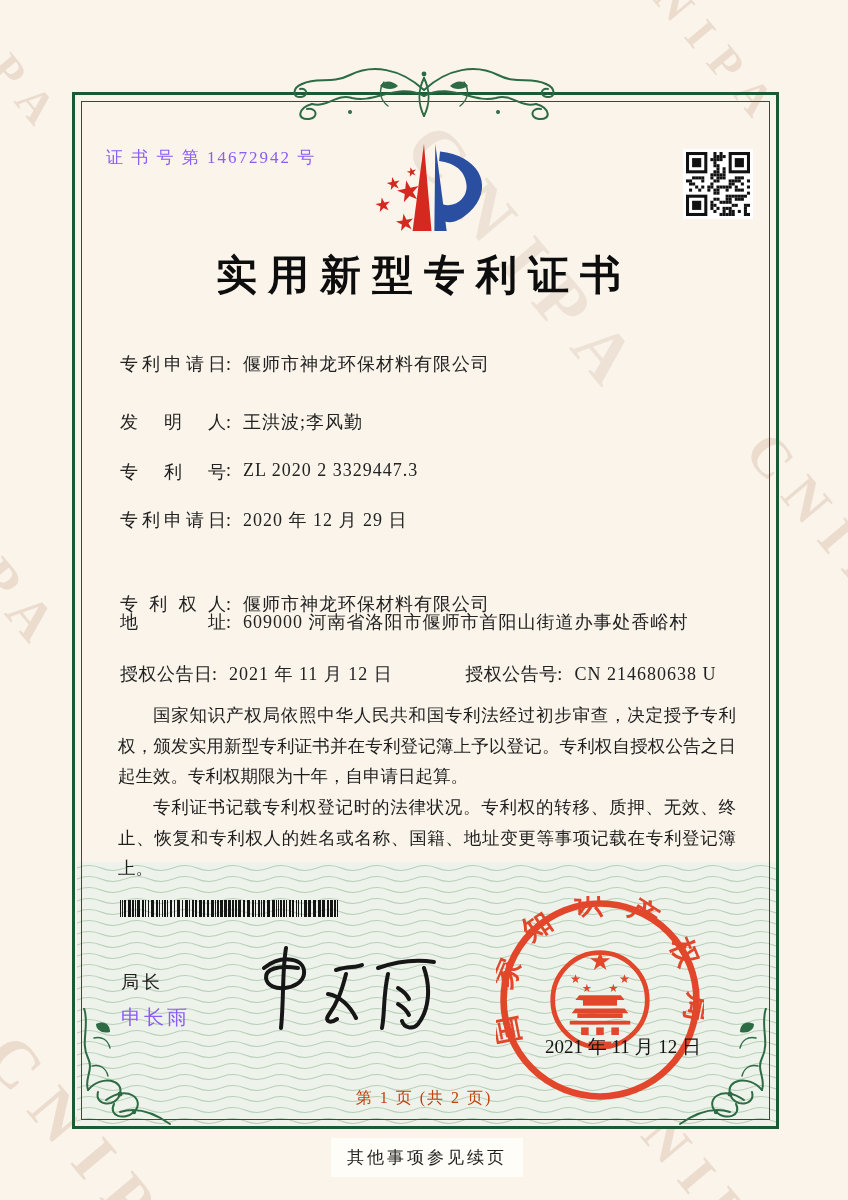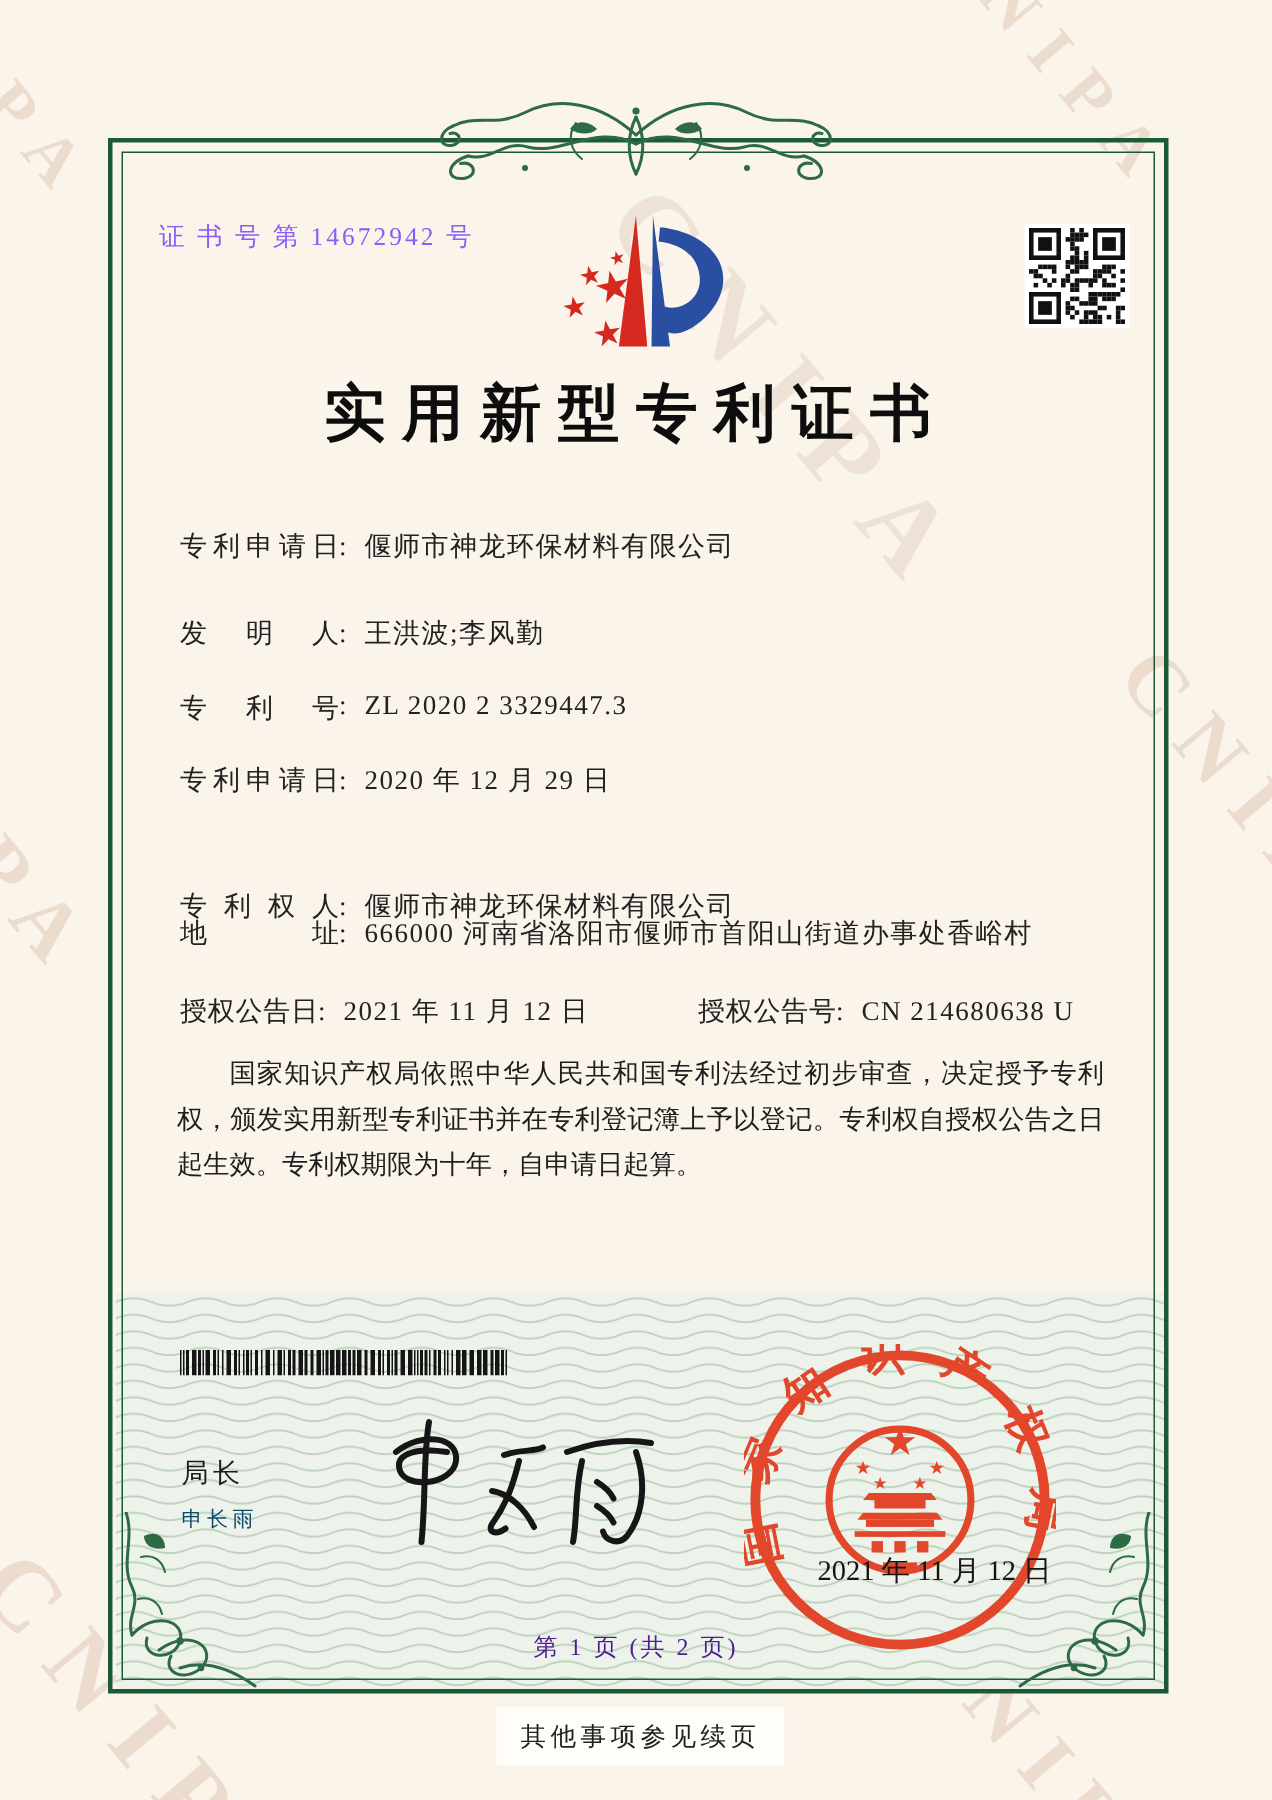--- a/index.html
+++ b/index.html
@@ -36,30 +36,30 @@
   .bodytext{position:absolute;left:118px;top:700px;width:618px;font-size:17.5px;
       line-height:1.75;color:#1e1e1e;text-align:justify;z-index:4;}
   .bodytext p{margin:0;text-indent:2em;}
   
   .barcode{position:absolute;left:120px;top:900px;width:222px;height:17px;z-index:4;
       font-size:0;overflow:hidden;white-space:nowrap;}
   .bar{display:inline-block;background:#151515;height:100%;vertical-align:top;}
   
   .sig-title{position:absolute;left:121px;top:970px;font-size:18px;color:#1c1c1c;z-index:5;
       letter-spacing:3px;font-family:"Liberation Sans","DejaVu Sans",sans-serif;}
-  .sig-name{position:absolute;left:121px;top:1004px;font-size:14px;color:#0c4a6e;z-index:5;
+  .sig-name{position:absolute;left:121px;top:1004px;font-size:20px;color:#8b5cf6;z-index:5;
       letter-spacing:3px;font-family:"Liberation Sans","DejaVu Sans",sans-serif;}
   .sig-script{position:absolute;left:252px;top:938px;z-index:5;}
   
   .seal{position:absolute;left:496px;top:896px;z-index:5;opacity:0.93;}
   .seal-date{position:absolute;left:528px;top:1034px;width:190px;text-align:center;
       font-size:19px;color:#141414;z-index:6;white-space:nowrap;}
   
   .page-footer{position:absolute;left:0;top:1088px;width:848px;text-align:center;
-      font-size:16px;color:#4c1d95;z-index:4;letter-spacing:2px;}
+      font-size:16px;color:#c2410c;z-index:4;letter-spacing:2px;}
   .cont-note{position:absolute;left:331px;top:1138px;background:#fffdf8;
       padding:8px 16px;font-size:17px;color:#1f1f1f;letter-spacing:3px;z-index:4;}
   .ornament{position:absolute;z-index:3;}
 </style>
 </head>
 <body>
 
 <div class="wm" style="left:-66px;top:-58px;font-size:46px">CNIPA</div>
 <div class="wm" style="left:652px;top:-66px;font-size:46px">CNIPA</div>
 <div class="wm" style="left:452px;top:108px;font-size:72px;letter-spacing:22px;color:rgba(213,190,170,0.33)">CNIPA</div>
@@ -302,29 +302,30 @@
 <div class="field-row" style="top:460px">
   <span class="flabel" style="width:106px">专利号</span><span class="fcolon">:</span><span class="fvalue">ZL 2020 2 3329447.3</span>
 </div>
 <div class="field-row" style="top:508px">
   <span class="flabel" style="width:106px">专利申请日</span><span class="fcolon">:</span><span class="fvalue">2020 年 12 月 29 日</span>
 </div>
 <div class="field-row" style="top:592px">
   <span class="flabel" style="width:106px">专利权人</span><span class="fcolon">:</span><span class="fvalue">偃师市神龙环保材料有限公司</span>
 </div>
 <div class="field-row" style="top:610px">
-  <span class="flabel" style="width:106px">地址</span><span class="fcolon">:</span><span class="fvalue">666000 河南省洛阳市偃师市首阳山街道办事处香峪村</span>
+  <span class="flabel" style="width:106px">地址</span><span class="fcolon">:</span><span class="fvalue">609000 河南省洛阳市偃师市首阳山街道办事处香峪村</span>
 </div>
 <div class="field-row" style="top:662px">
   <span><span class="flabel" style="width:92px">授权公告日</span><span class="fcolon">:</span><span class="fvalue">2021 年 11 月 12 日</span></span>
   <span class="dual2"><span class="flabel" style="width:92px">授权公告号</span><span class="fcolon">:</span><span class="fvalue">CN 214680638 U</span></span>
 </div>
 
 <div class="bodytext">
   <p>国家知识产权局依照中华人民共和国专利法经过初步审查，决定授予专利权，颁发实用新型专利证书并在专利登记簿上予以登记。专利权自授权公告之日起生效。专利权期限为十年，自申请日起算。</p>
+  <p>专利证书记载专利权登记时的法律状况。专利权的转移、质押、无效、终止、恢复和专利权人的姓名或名称、国籍、地址变更等事项记载在专利登记簿上。</p>
 </div>
 
 <div class="barcode" id="barcode"><span class="bar" style="width: 1px; margin-right: 1px;"></span><span class="bar" style="width: 1px; margin-right: 1px;"></span><span class="bar" style="width: 2px; margin-right: 2px;"></span><span class="bar" style="width: 3px; margin-right: 1px;"></span><span class="bar" style="width: 2px; margin-right: 1px;"></span><span class="bar" style="width: 1px; margin-right: 1px;"></span><span class="bar" style="width: 3px; margin-right: 2px;"></span><span class="bar" style="width: 2px; margin-right: 1px;"></span><span class="bar" style="width: 1px; margin-right: 2px;"></span><span class="bar" style="width: 1px; margin-right: 2px;"></span><span class="bar" style="width: 3px; margin-right: 2px;"></span><span class="bar" style="width: 2px; margin-right: 1px;"></span><span class="bar" style="width: 1px; margin-right: 2px;"></span><span class="bar" style="width: 1px; margin-right: 1px;"></span><span class="bar" style="width: 2px; margin-right: 1px;"></span><span class="bar" style="width: 1px; margin-right: 2px;"></span><span class="bar" style="width: 2px; margin-right: 2px;"></span><span class="bar" style="width: 1px; margin-right: 2px;"></span><span class="bar" style="width: 3px; margin-right: 2px;"></span><span class="bar" style="width: 1px; margin-right: 2px;"></span><span class="bar" style="width: 3px; margin-right: 1px;"></span><span class="bar" style="width: 1px; margin-right: 2px;"></span><span class="bar" style="width: 2px; margin-right: 1px;"></span><span class="bar" style="width: 2px; margin-right: 2px;"></span><span class="bar" style="width: 3px; margin-right: 1px;"></span><span class="bar" style="width: 2px; margin-right: 2px;"></span><span class="bar" style="width: 2px; margin-right: 2px;"></span><span class="bar" style="width: 3px; margin-right: 1px;"></span><span class="bar" style="width: 1px; margin-right: 1px;"></span><span class="bar" style="width: 2px; margin-right: 1px;"></span><span class="bar" style="width: 3px; margin-right: 1px;"></span><span class="bar" style="width: 3px; margin-right: 1px;"></span><span class="bar" style="width: 3px; margin-right: 1px;"></span><span class="bar" style="width: 2px; margin-right: 1px;"></span><span class="bar" style="width: 2px; margin-right: 1px;"></span><span class="bar" style="width: 3px; margin-right: 2px;"></span><span class="bar" style="width: 2px; margin-right: 2px;"></span><span class="bar" style="width: 3px; margin-right: 2px;"></span><span class="bar" style="width: 2px; margin-right: 1px;"></span><span class="bar" style="width: 1px; margin-right: 2px;"></span><span class="bar" style="width: 2px; margin-right: 1px;"></span><span class="bar" style="width: 1px; margin-right: 1px;"></span><span class="bar" style="width: 2px; margin-right: 2px;"></span><span class="bar" style="width: 3px; margin-right: 2px;"></span><span class="bar" style="width: 3px; margin-right: 1px;"></span><span class="bar" style="width: 1px; margin-right: 1px;"></span><span class="bar" style="width: 1px; margin-right: 1px;"></span><span class="bar" style="width: 2px; margin-right: 1px;"></span><span class="bar" style="width: 2px; margin-right: 1px;"></span><span class="bar" style="width: 1px; margin-right: 2px;"></span><span class="bar" style="width: 2px; margin-right: 1px;"></span><span class="bar" style="width: 2px; margin-right: 2px;"></span><span class="bar" style="width: 1px; margin-right: 1px;"></span><span class="bar" style="width: 1px; margin-right: 2px;"></span><span class="bar" style="width: 1px; margin-right: 2px;"></span><span class="bar" style="width: 3px; margin-right: 1px;"></span><span class="bar" style="width: 3px; margin-right: 2px;"></span><span class="bar" style="width: 3px; margin-right: 2px;"></span><span class="bar" style="width: 3px; margin-right: 1px;"></span><span class="bar" style="width: 3px; margin-right: 2px;"></span><span class="bar" style="width: 2px; margin-right: 1px;"></span><span class="bar" style="width: 3px; margin-right: 1px;"></span><span class="bar" style="width: 2px; margin-right: 1px;"></span><span class="bar" style="width: 1px; margin-right: 2px;"></span></div>
 
 <div class="sig-title">局长</div>
 <div class="sig-name">申长雨</div>
 <svg class="sig-script" width="196" height="100" viewBox="0 0 196 100">
   <g stroke="#161616" fill="none" stroke-width="4" stroke-linecap="round" stroke-linejoin="round">
     <path d="M34 10 C30 34 32 60 29 90"></path>
     <path d="M12 30 C30 16 54 20 52 36 C50 52 16 56 14 40 C13 31 26 27 46 30"></path>

